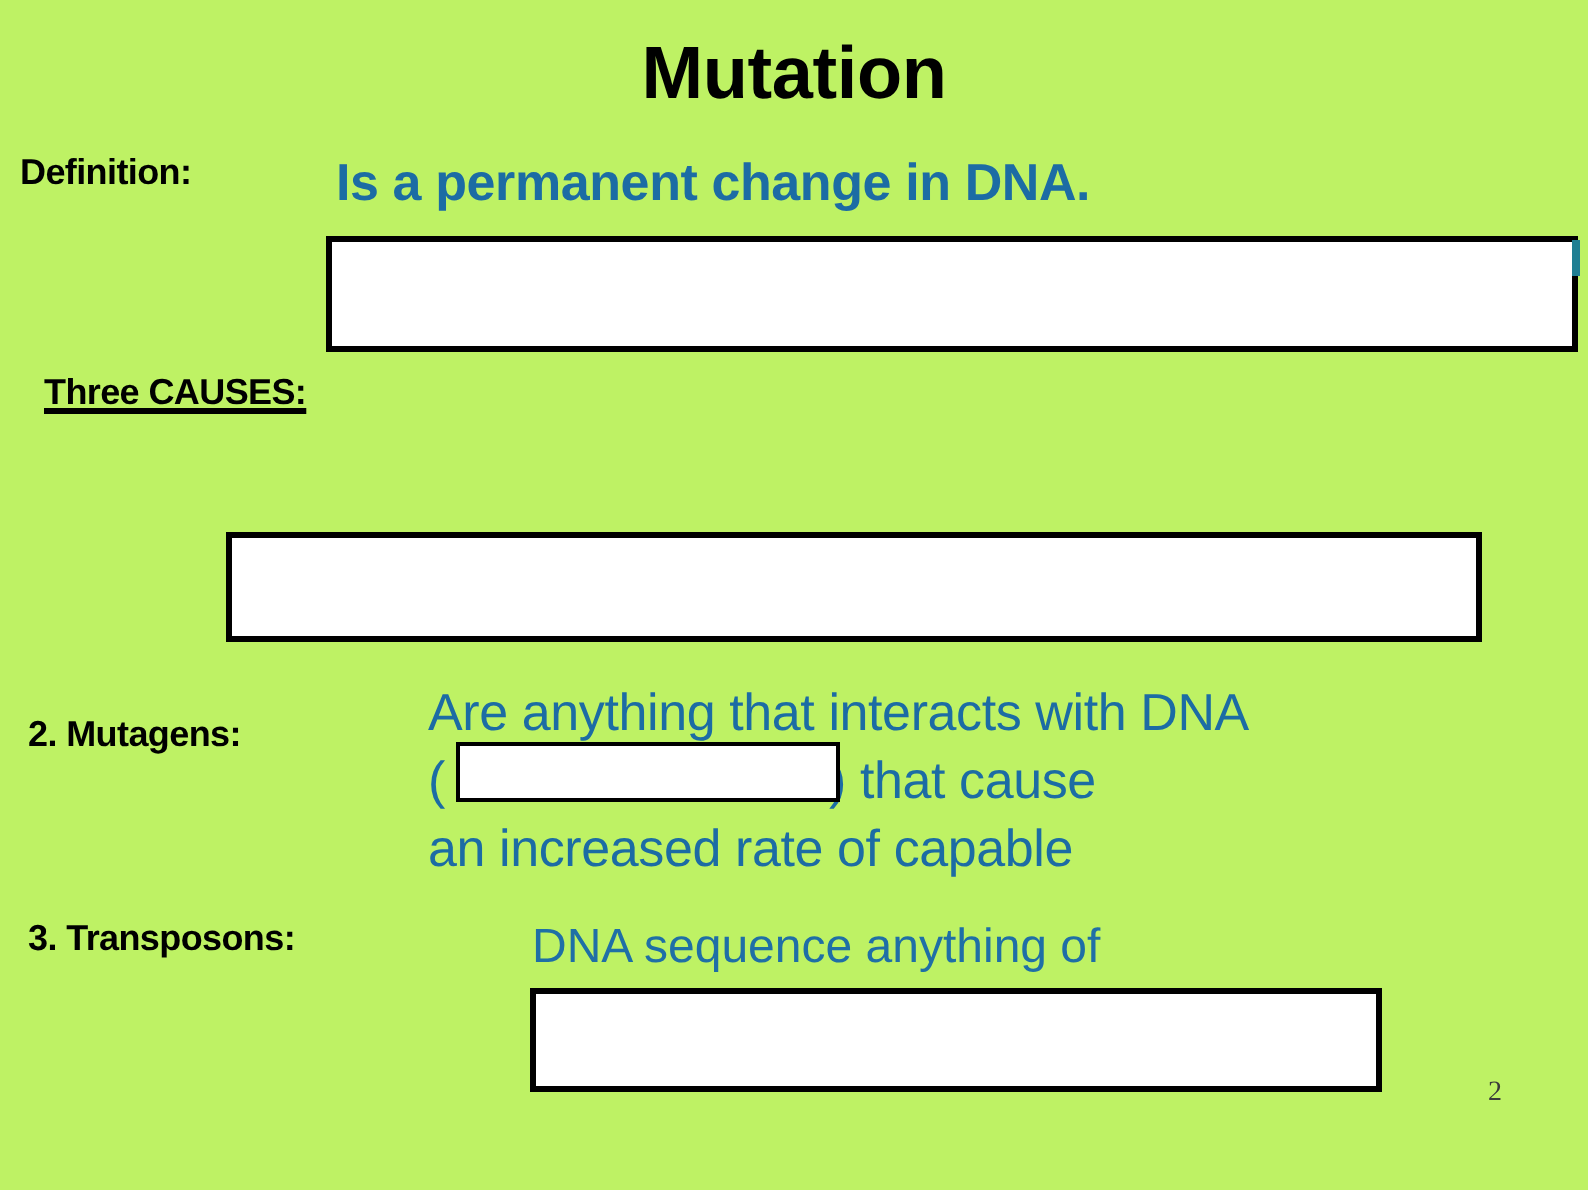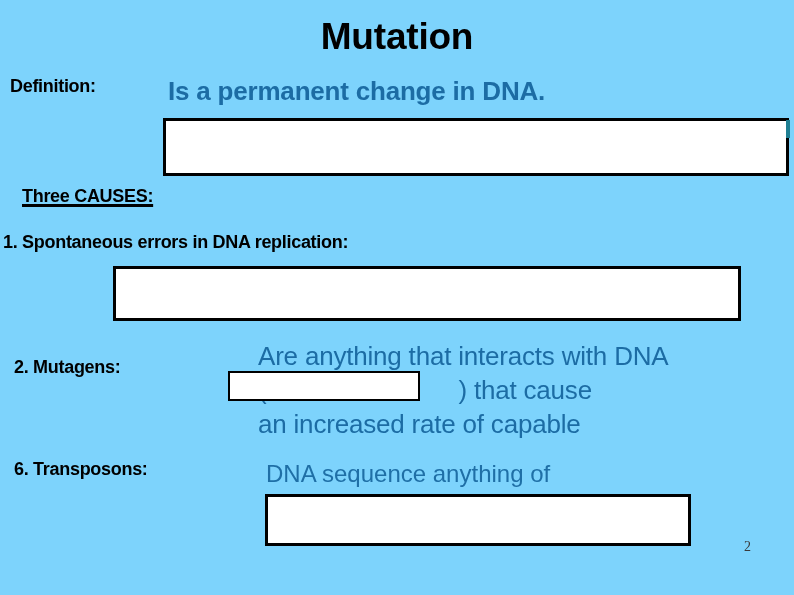--- a/index.html
+++ b/index.html
@@ -9,21 +9,21 @@
     background: #ffffff;
   }
   body {
     font-family: "Liberation Sans", sans-serif;
     -webkit-font-smoothing: antialiased;
   }
   #slide {
     position: relative;
     width: 794px;
     height: 595px;
-    background: #7dd3fc;
+    background: #bef264;
     overflow: hidden;
   }
 
   
   .abs { position: absolute; white-space: nowrap; }
 
   .slide-title {
     left: 0;
     top: 16px;
     width: 794px;
@@ -113,39 +113,38 @@
   <div class="abs txt-blue" style="left:168px; top:76px;font-weight:bold;">Is a permanent change in DNA.</div>
 
   <div class="answer-box" style="left:163px; top:118px; width:626px; height:58px;">
     
   </div>
 
   <div class="edge-sliver" style="left:786px; top:120px;"></div>
 
   <div class="abs lbl-black underlined" style="left:22px; top:186px;">Three CAUSES:</div>
 
-  <div class="abs lbl-black" style="left:3px; top:232px;">1. Spontaneous errors in DNA replication:</div>
 
   <div class="answer-box" style="left:113px; top:266px; width:628px; height:55px;">
     
   </div>
 
   <div class="abs lbl-black" style="left:14px; top:339px;margin-top:18px;">2. Mutagens:</div>
 
-  <div class="blue-block" style="left:214px; top:339px;margin-left:44px;">
+  <div class="blue-block" style="left:214px; top:339px;">
     <div class="line">Are anything that interacts with DNA</div>
     <div class="line"><span class="paren">(</span><span class="gap-for-box"></span><span class="paren">) that cause</span></div>
     <div class="line">an increased rate of capable</div>
   </div>
 
   <div class="answer-box thin" style="left:228px; top:371px; width:192px; height:30px;">
     
   </div>
 
-  <div class="abs lbl-black" style="left:14px; top:459px;">6. Transposons:</div>
+  <div class="abs lbl-black" style="left:14px; top:459px;">3. Transposons:</div>
 
   <div class="abs txt-blue-thin" style="left:266px; top:460px;">DNA sequence anything of</div>
 
   <div class="answer-box" style="left:265px; top:494px; width:426px; height:52px;">
     
   </div>
 
   <div class="abs page-number" style="left:744px; top:539px;">2</div>
 
 </div>

